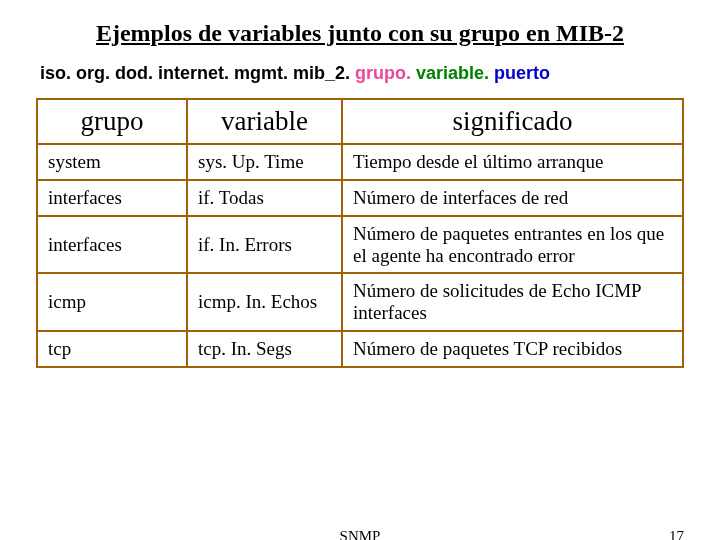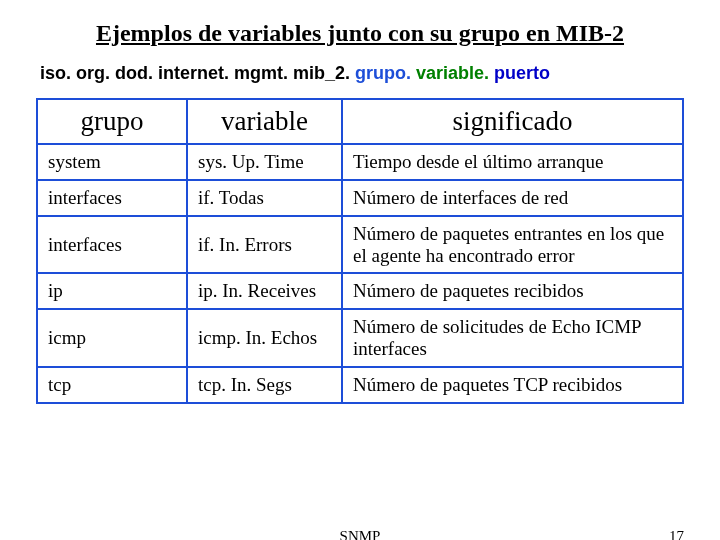--- a/index.html
+++ b/index.html
@@ -24,33 +24,33 @@
     text-decoration: underline;
     text-align: center;
     margin: 0 0 16px 0;
   }
   .oid {
     font-family: Arial, Helvetica, sans-serif;
     font-size: 18px;
     font-weight: bold;
     margin: 0 0 14px 4px;
   }
-  .oid .red { color: #1d4ed8; }
+  .oid .red { color: #ec4899; }
   .oid .green { color: #008000; }
   .oid .blue { color: #0000c8; }
   table.tbl {
     width: 100%;
     border-collapse: collapse;
     table-layout: fixed;
   }
   col.c-grupo { width: 150px; }
   col.c-var   { width: 155px; }
   col.c-sig   { width: auto; }
   table.tbl th, table.tbl td {
-    border: 2px solid #1d4ed8;
+    border: 2px solid #a16207;
     vertical-align: middle;
     padding: 6px 8px 6px 10px;
   }
   table.tbl th {
     font-size: 27px;
     font-weight: normal;
     text-align: center;
     padding: 6px 4px;
   }
   table.tbl td {
@@ -115,25 +115,20 @@
         <td>interfaces</td>
         <td>if. Todas</td>
         <td>Número de interfaces de red</td>
       </tr>
       <tr>
         <td>interfaces</td>
         <td>if. In. Errors</td>
         <td>Número de paquetes entrantes en los que el agente ha encontrado error</td>
       </tr>
       <tr>
-        <td>ip</td>
-        <td>ip. In. Receives</td>
-        <td>Número de paquetes recibidos</td>
-      </tr>
-      <tr>
         <td>icmp</td>
         <td>icmp. In. Echos</td>
         <td>Número de solicitudes de Echo ICMP interfaces</td>
       </tr>
       <tr>
         <td>tcp</td>
         <td>tcp. In. Segs</td>
         <td>Número de paquetes TCP recibidos</td>
       </tr>
     </tbody>

